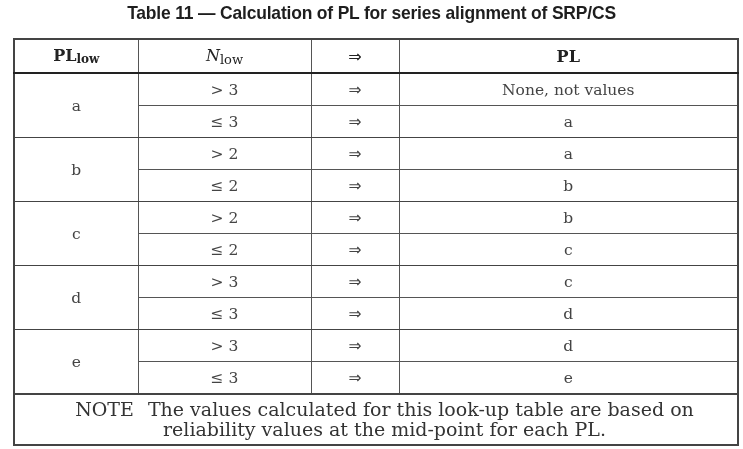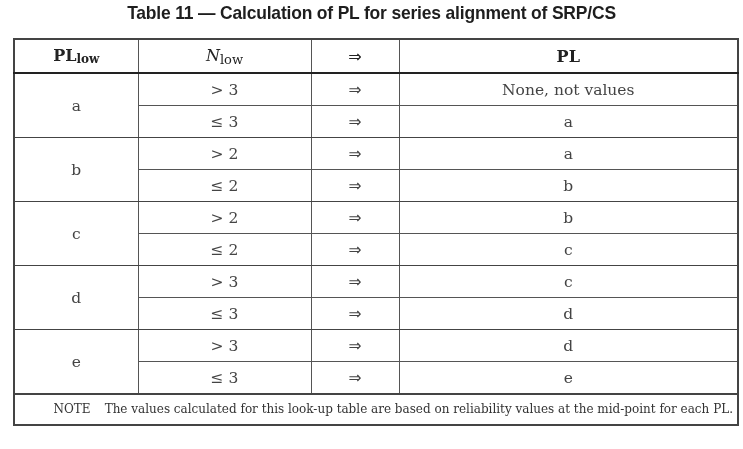--- a/index.html
+++ b/index.html
@@ -12,21 +12,21 @@
            table-layout: fixed; }
     .tbl td, .tbl th { border: 1px solid #555; text-align: center; padding: 0; height: 31px;
                        font-size: 15.5px; font-weight: normal; color: #444; margin-top: 14px; }
     .tbl { border: 2px solid #444; }
     .tbl thead th { height: 32px; border-bottom: 2.5px solid #222; font-size: 16px; color: #222; }
     .tbl th.bold { font-weight: bold; }
     .tbl th sub { font-size: 12px; vertical-align: -2px; }
     .tbl th.italic .n { font-style: italic; }
     .tbl th.italic sub { font-weight: normal; font-style: normal; font-size: 13px; vertical-align: -3px; }
     .group-end td { border-bottom: 1.5px solid #444; }
-    .note td { text-align: right; padding: 4px 4px 5px 21px; height: auto; font-size: 12px;
+    .note td { text-align: center; padding: 4px 4px 5px 21px; height: auto; font-size: 19px;
                line-height: 20px; color: #333; border-top: 2px solid #444; }
     .note .lbl { margin-right: 14px; }
     .arrow { font-family: "DejaVu Sans", sans-serif; font-size: 14px; }
   </style>
 </head>
 <body>
 
 <div class="title">Table 11 — Calculation of PL for series alignment of SRP/CS</div>
 
 <table class="tbl">

